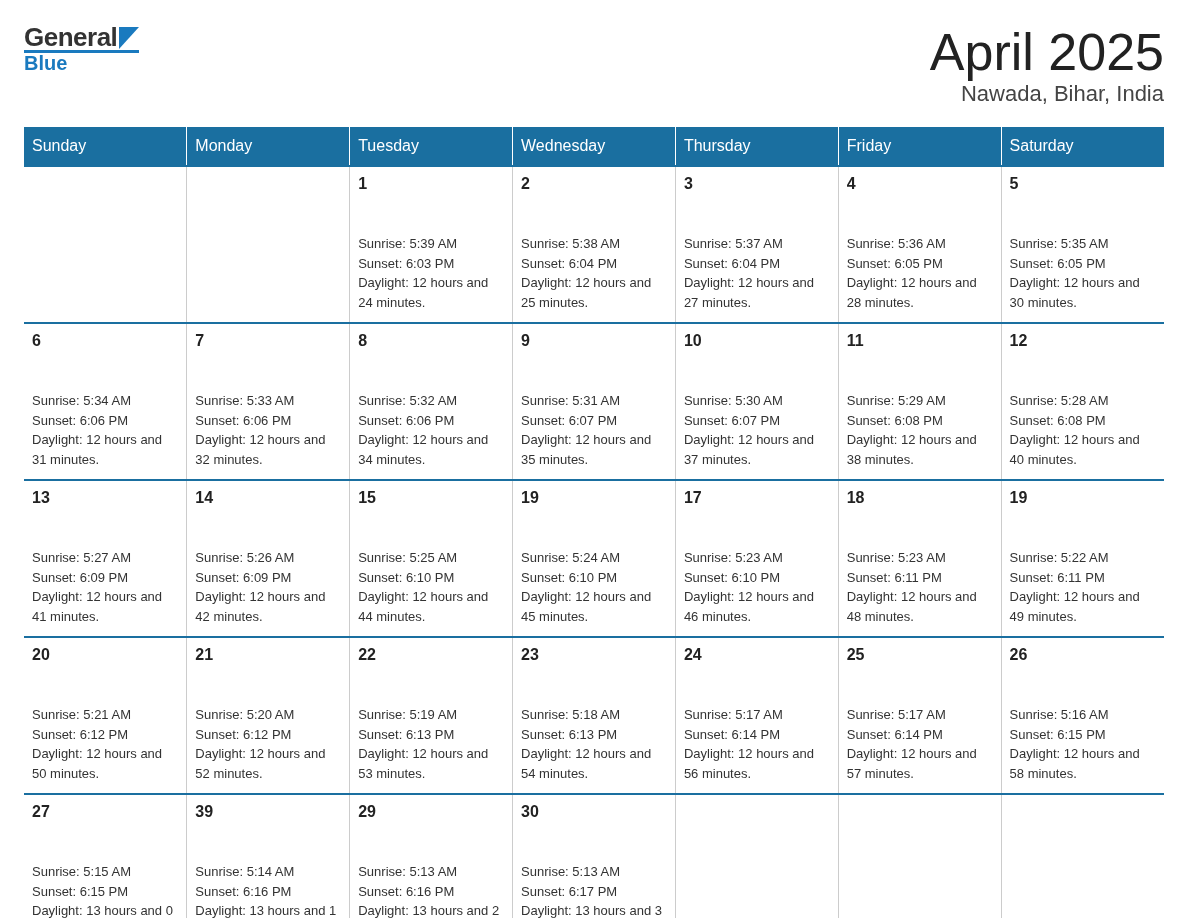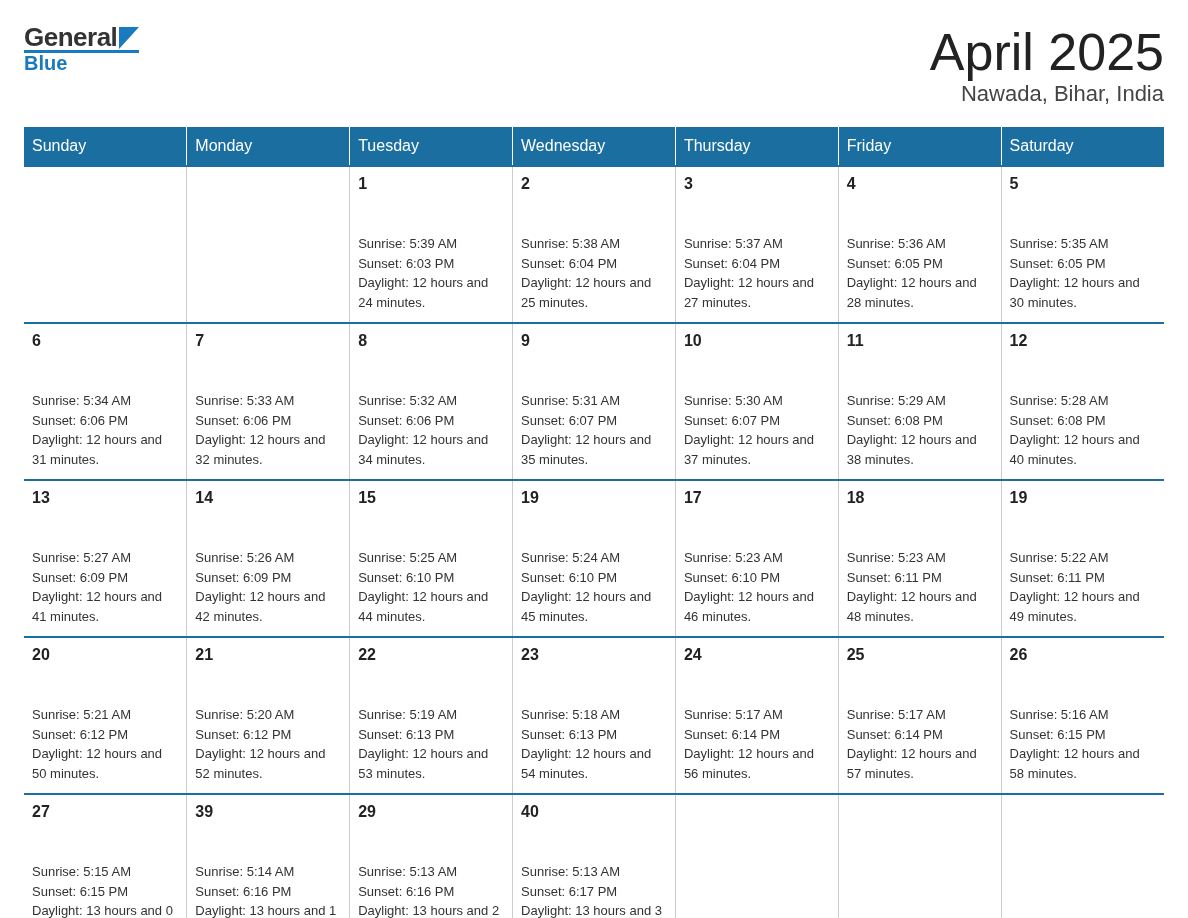--- a/index.html
+++ b/index.html
@@ -255,21 +255,21 @@
         </td>
         <td>
           <span class="day-number">39</span>
           <div class="day-info">Sunrise: 5:14 AM<br>Sunset: 6:16 PM<br>Daylight: 13 hours and 1 minute.</div>
         </td>
         <td>
           <span class="day-number">29</span>
           <div class="day-info">Sunrise: 5:13 AM<br>Sunset: 6:16 PM<br>Daylight: 13 hours and 2 minutes.</div>
         </td>
         <td>
-          <span class="day-number">40</span>
+          <span class="day-number">30</span>
           <div class="day-info">Sunrise: 5:13 AM<br>Sunset: 6:17 PM<br>Daylight: 13 hours and 3 minutes.</div>
         </td>
         <td class="empty"></td>
         <td class="empty"></td>
         <td class="empty"></td>
       </tr>
     </tbody>
 </table>
 
 </body></html>

